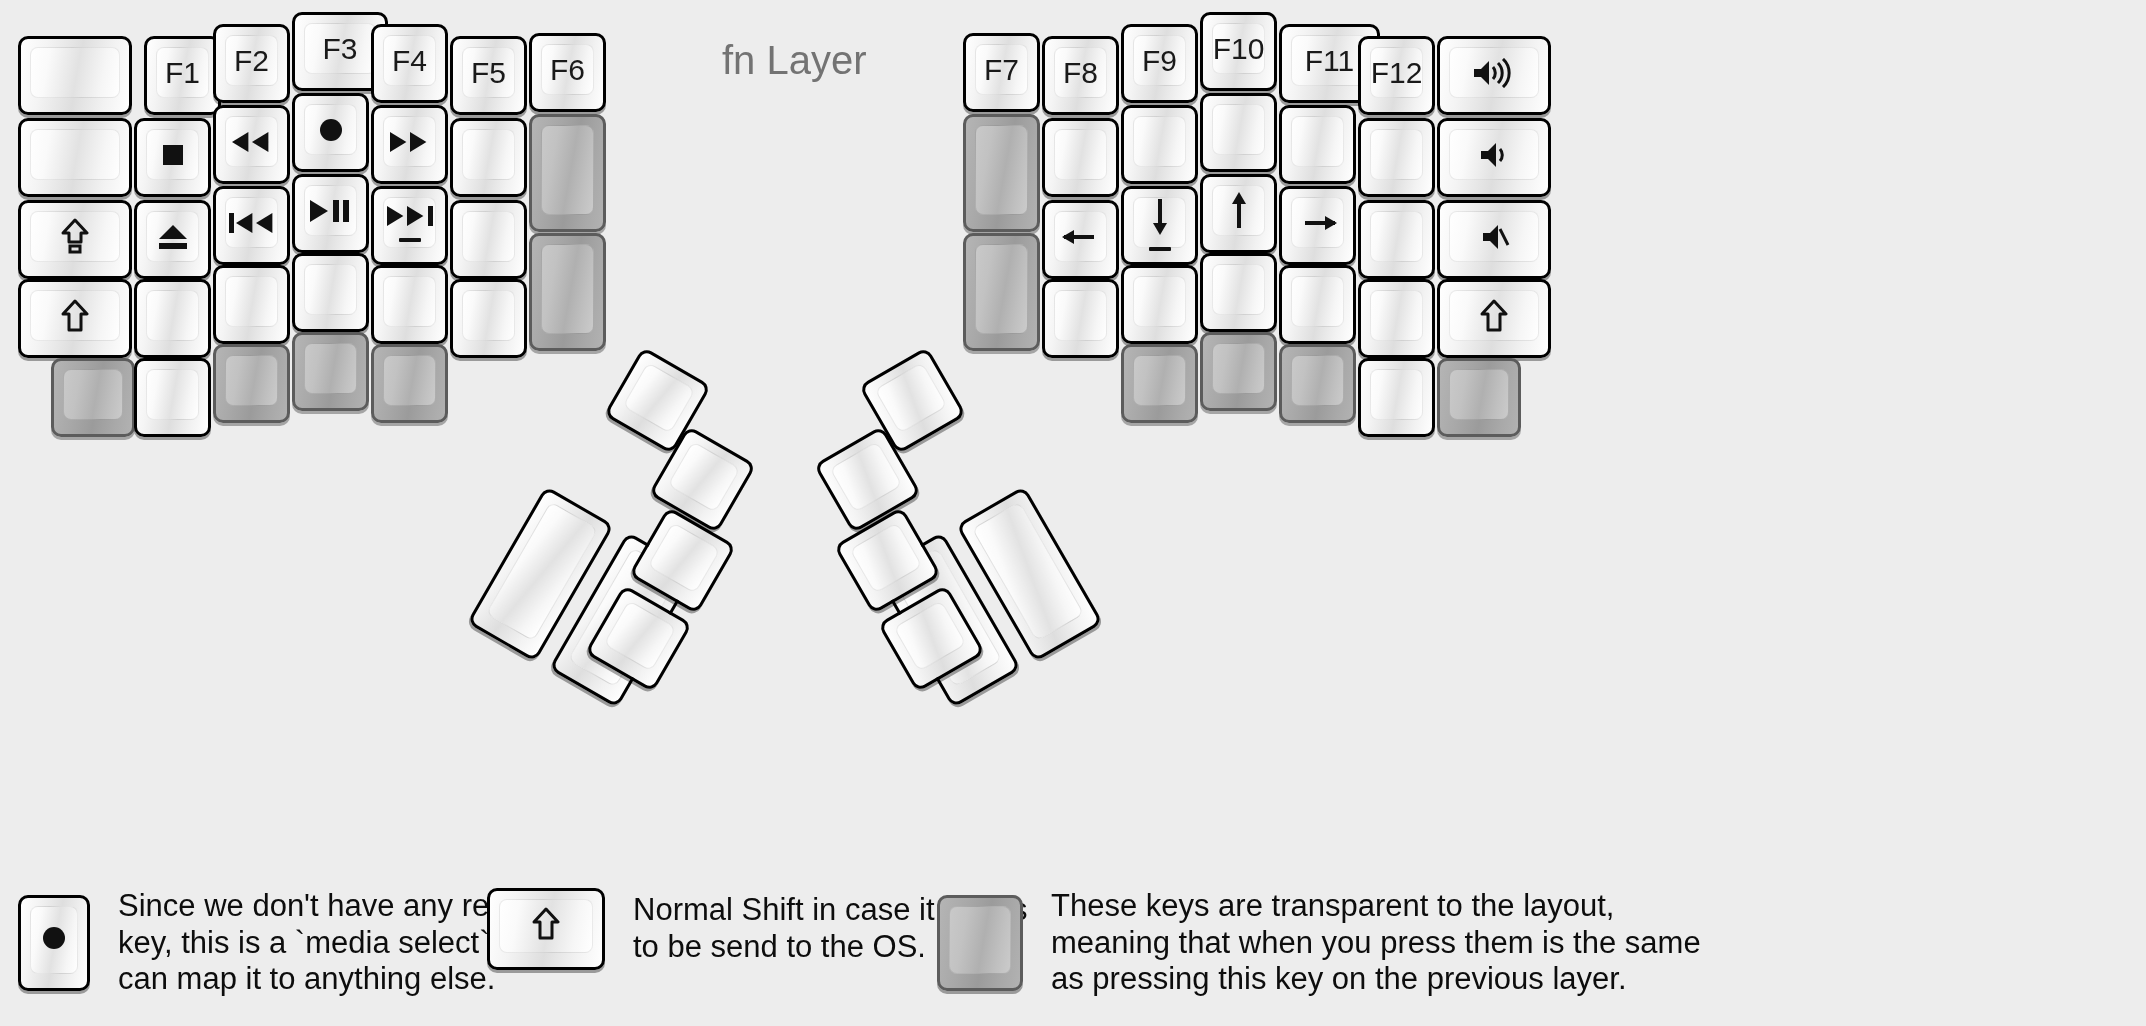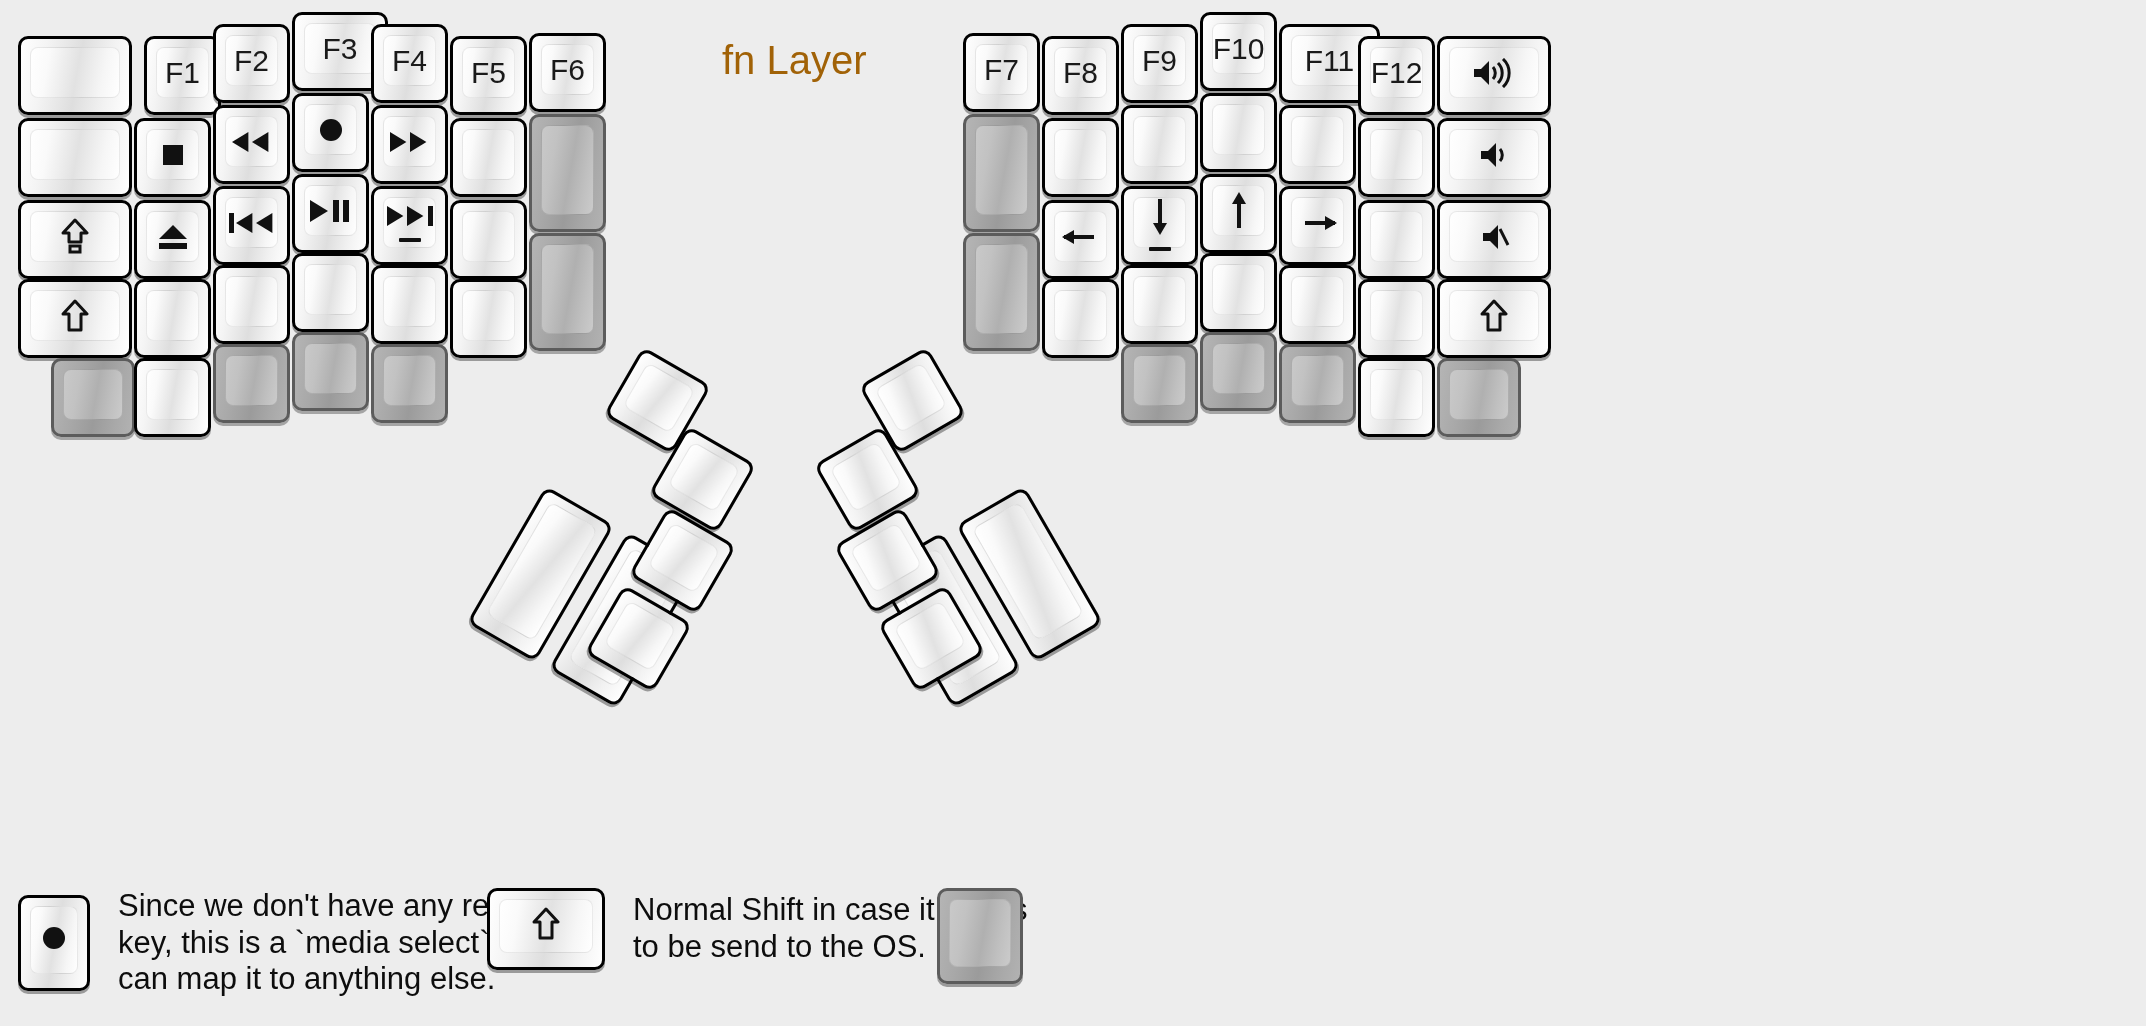--- a/index.html
+++ b/index.html
@@ -41,21 +41,21 @@
     box-shadow:0 3px 0 rgba(0,0,0,.3);
   }
   .key.trans .cap{
     background:linear-gradient(100deg,#c9c9c9 0%,#c2c2c2 25%,#b0b0b0 55%,#c0c0c0 80%,#cbcbcb 100%);
     border-color:rgba(0,0,0,.12);
   }
 
   
   #title{
     position:absolute;
-    font-size:40px;color:#a16207;
+    font-size:40px;color:#737373;
     white-space:nowrap;
   }
 
   
   .legend-item{position:absolute;display:flex;align-items:center;}
   .legend-key{
     position:relative;
     border:3px solid #000;border-radius:10px;box-sizing:border-box;
     background:linear-gradient(100deg,#ffffff 0%,#f4f4f4 22%,#dedede 52%,#f2f2f2 78%,#ffffff 100%);
     box-shadow:0 3px 0 rgba(0,0,0,.35);
@@ -590,16 +590,19 @@
         </div>
         <div class="legend-text">Normal Shift in case it needs
 to be send to the OS.</div>
       </div>
       <div class="legend-item" style="left: 937px; top: 888px;">
         <div class="legend-key trans" style="width: 86px; height: 96px; flex: 0 0 auto;">
           <div class="cap">
             <div class="lbl"></div>
           </div>
         </div>
+        <div class="legend-text">These keys are transparent to the layout,
+meaning that when you press them is the same
+as pressing this key on the previous layer.</div>
       </div>
     </div>
 
 </div>
 
 </body></html>

